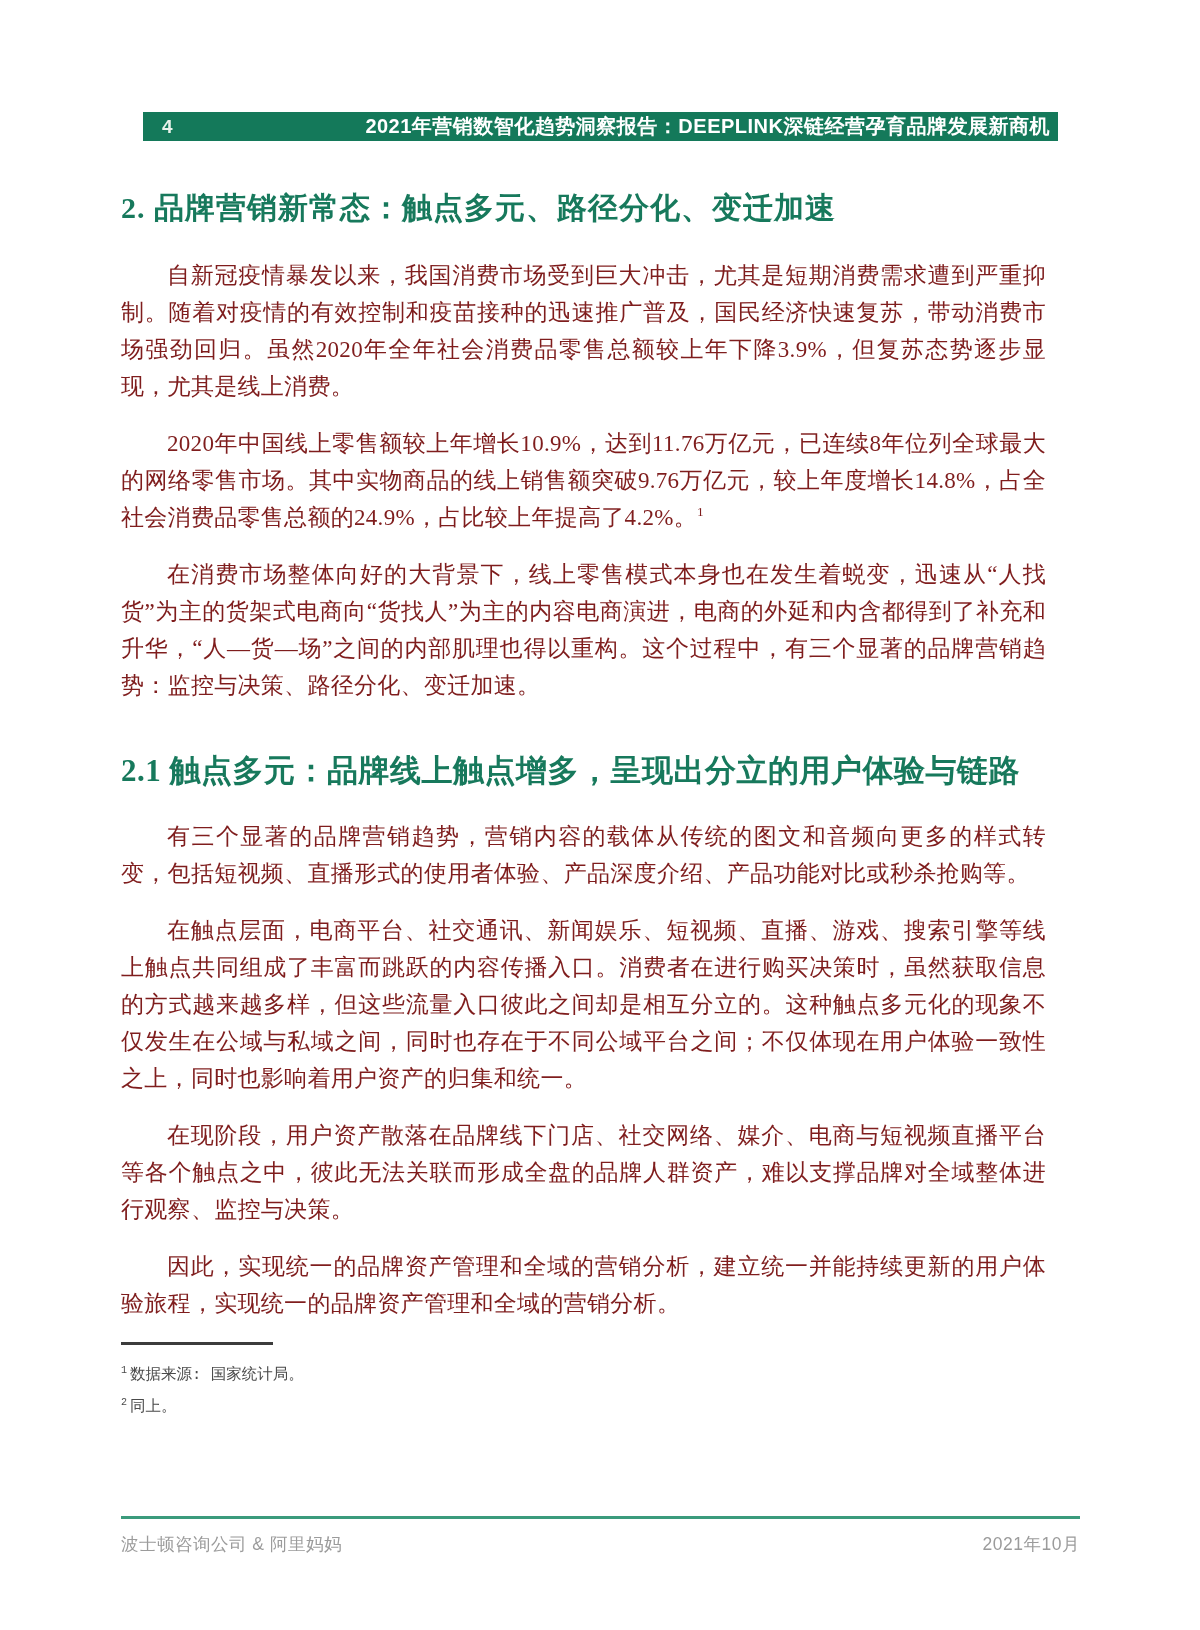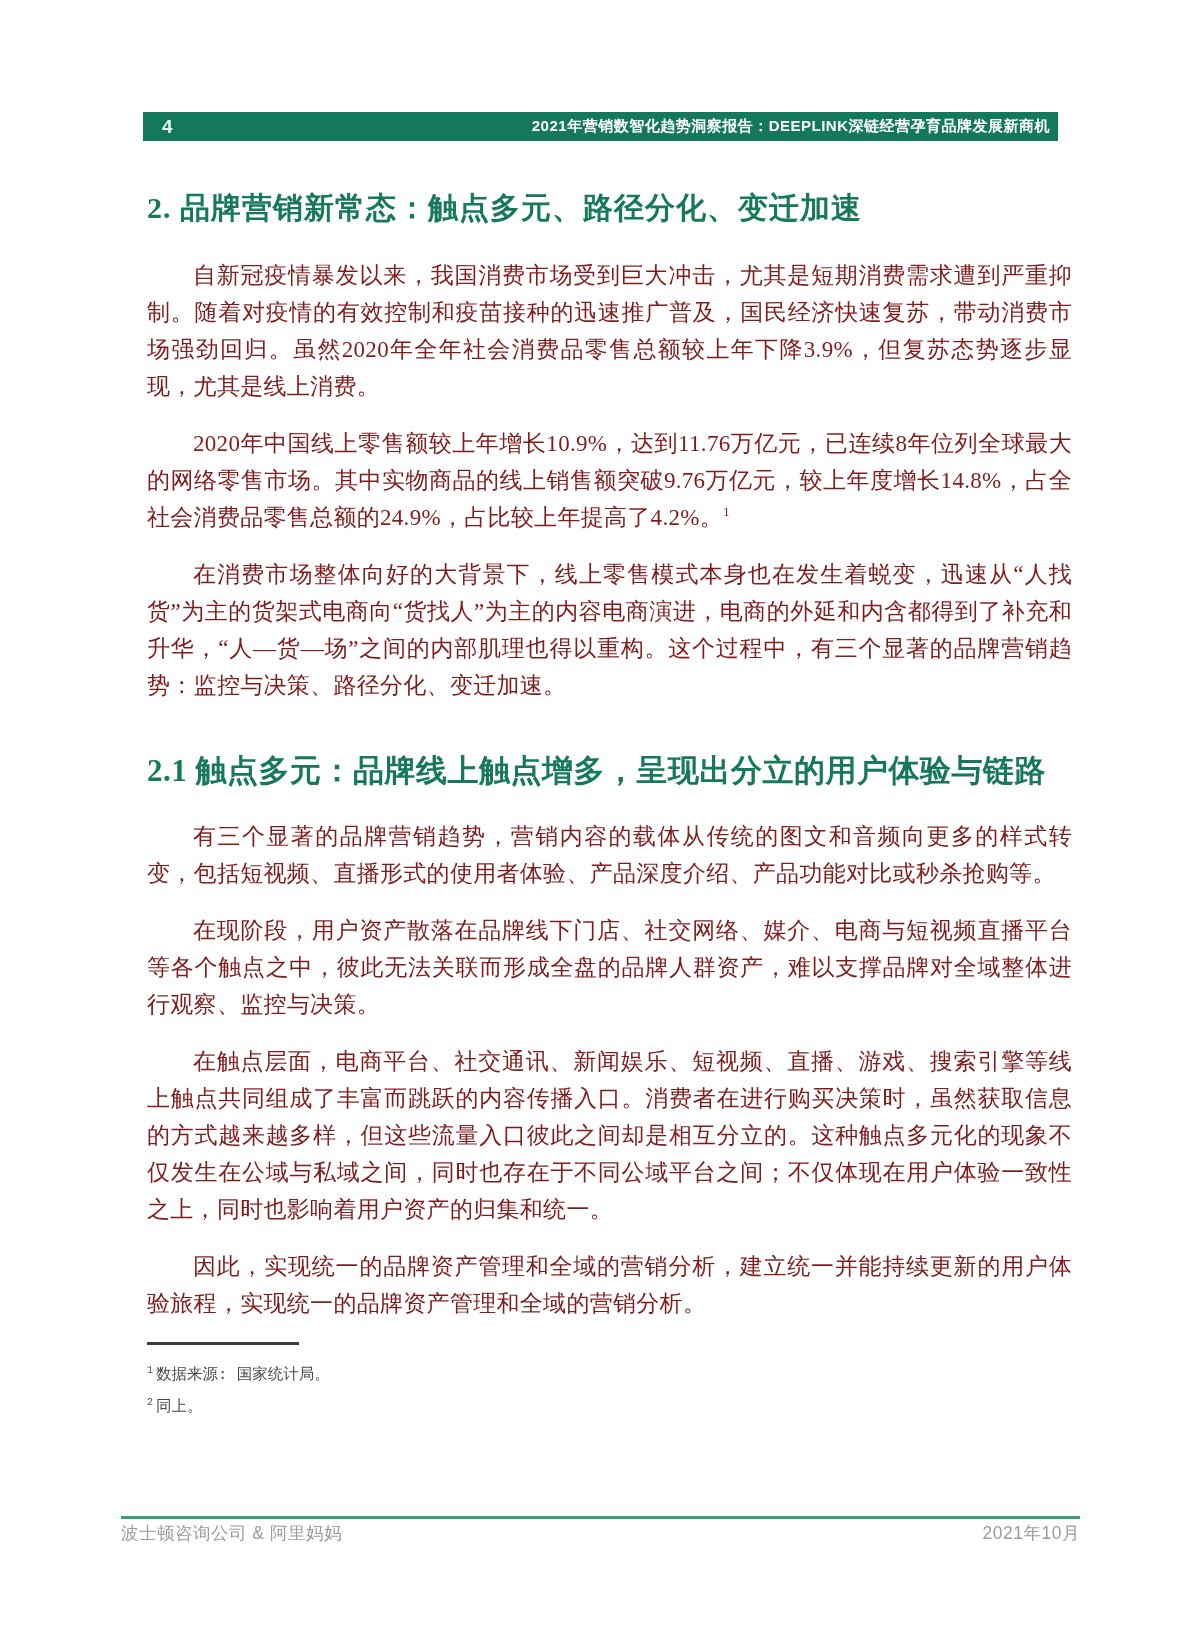--- a/index.html
+++ b/index.html
@@ -17,25 +17,25 @@
     position: absolute; left: 143px; top: 112px; width: 915px; height: 29px;
     background: #14795A;
     display: flex; align-items: center;
     font-family: "Liberation Sans", "DejaVu Sans", sans-serif;
   }
   .page-num {
     margin-left: 19px; color: #e9f2ea; font-size: 19px; font-weight: bold;
   }
   .header-title {
     margin-left: auto; margin-right: 8px; color: #ffffff;
-    font-size: 15px; font-weight: bold; letter-spacing: 0.5px;
+    font-size: 20px; font-weight: bold; letter-spacing: 0.5px;
   }
 
   
-  .content { position: absolute; left: 147px; top: 188px; width: 925px; }
+  .content { position: absolute; left: 121px; top: 188px; width: 925px; }
 
   h1.section-heading {
     color: #17795C; font-size: 30px; font-weight: bold;
     margin: 0 0 28px 0; letter-spacing: 1px;
     font-family: "Liberation Serif", "DejaVu Serif", serif;
   }
   h2.subsection-heading {
     color: #17795C; font-size: 31px; font-weight: bold;
     margin: 46px 0 26px 0; letter-spacing: 0.5px;
     font-family: "Liberation Serif", "DejaVu Serif", serif;
@@ -53,21 +53,21 @@
   }
   .footnote {
     font-size: 15.5px; line-height: 27px; color: #4a4a4a;
     font-family: Liberation Mono, monospace;
   }
   .footnote sup { font-size: 0.65em; margin-right: 3px; }
 
   
   .footer {
     position: absolute; left: 121px; top: 1516px; width: 959px;
-    border-top: 3px solid #3B9B7C; padding-top: 2px;
+    border-top: 3px solid #3B9B7C; padding-top: 13px;
     display: flex; justify-content: space-between;
     font-family: "Liberation Sans", "DejaVu Sans", sans-serif;
     font-size: 17.5px; color: #9B9B9B; letter-spacing: 0.5px;
   }
 </style>
 </head>
 <body>
 
 <div class="page">
 
@@ -84,23 +84,23 @@
 
     <p class="body-p"><span>2020年中国线上零售额较上年增长10.9%，达到11.76万亿元，已连续8年位列全球最大的网络零售市场。其中实物商品的线上销售额突破9.76万亿元，较上年度增长14.8%，占全社会消费品零售总额的24.9%，占比较上年提高了4.2%。</span><sup class="fn-ref">1</sup></p>
 
 
     <p class="body-p"><span>在消费市场整体向好的大背景下，线上零售模式本身也在发生着蜕变，迅速从“人找货”为主的货架式电商向“货找人”为主的内容电商演进，电商的外延和内含都得到了补充和升华，“人—货—场”之间的内部肌理也得以重构。这个过程中，有三个显著的品牌营销趋势：监控与决策、路径分化、变迁加速。</span><sup class="fn-ref"></sup></p>
 
     <h2 class="subsection-heading">2.1 触点多元：品牌线上触点增多，呈现出分立的用户体验与链路</h2>
 
     <p class="body-p"><span>有三个显著的品牌营销趋势，营销内容的载体从传统的图文和音频向更多的样式转变，包括短视频、直播形式的使用者体验、产品深度介绍、产品功能对比或秒杀抢购等。</span></p>
 
+    <p class="body-p"><span>在触点层面，电商平台、社交通讯、新闻娱乐、短视频、直播、游戏、搜索引擎等线上触点共同组成了丰富而跳跃的内容传播入口。消费者在进行购买决策时，虽然获取信息的方式越来越多样，但这些流量入口彼此之间却是相互分立的。这种触点多元化的现象不仅发生在公域与私域之间，同时也存在于不同公域平台之间；不仅体现在用户体验一致性之上，同时也影响着用户资产的归集和统一。</span></p>
+
     <p class="body-p"><span>在现阶段，用户资产散落在品牌线下门店、社交网络、媒介、电商与短视频直播平台等各个触点之中，彼此无法关联而形成全盘的品牌人群资产，难以支撑品牌对全域整体进行观察、监控与决策。</span></p>
-
-    <p class="body-p"><span>在触点层面，电商平台、社交通讯、新闻娱乐、短视频、直播、游戏、搜索引擎等线上触点共同组成了丰富而跳跃的内容传播入口。消费者在进行购买决策时，虽然获取信息的方式越来越多样，但这些流量入口彼此之间却是相互分立的。这种触点多元化的现象不仅发生在公域与私域之间，同时也存在于不同公域平台之间；不仅体现在用户体验一致性之上，同时也影响着用户资产的归集和统一。</span></p>
 
     <p class="body-p"><span>因此，实现统一的品牌资产管理和全域的营销分析，建立统一并能持续更新的用户体验旅程，实现统一的品牌资产管理和全域的营销分析。</span></p>
 
     <div class="fn-divider"></div>
 
     <div class="footnote"><sup>1</sup><span>数据来源: 国家统计局。</span></div>
 
     <div class="footnote"><sup>2</sup><span>同上。</span></div>
 
   </div>

